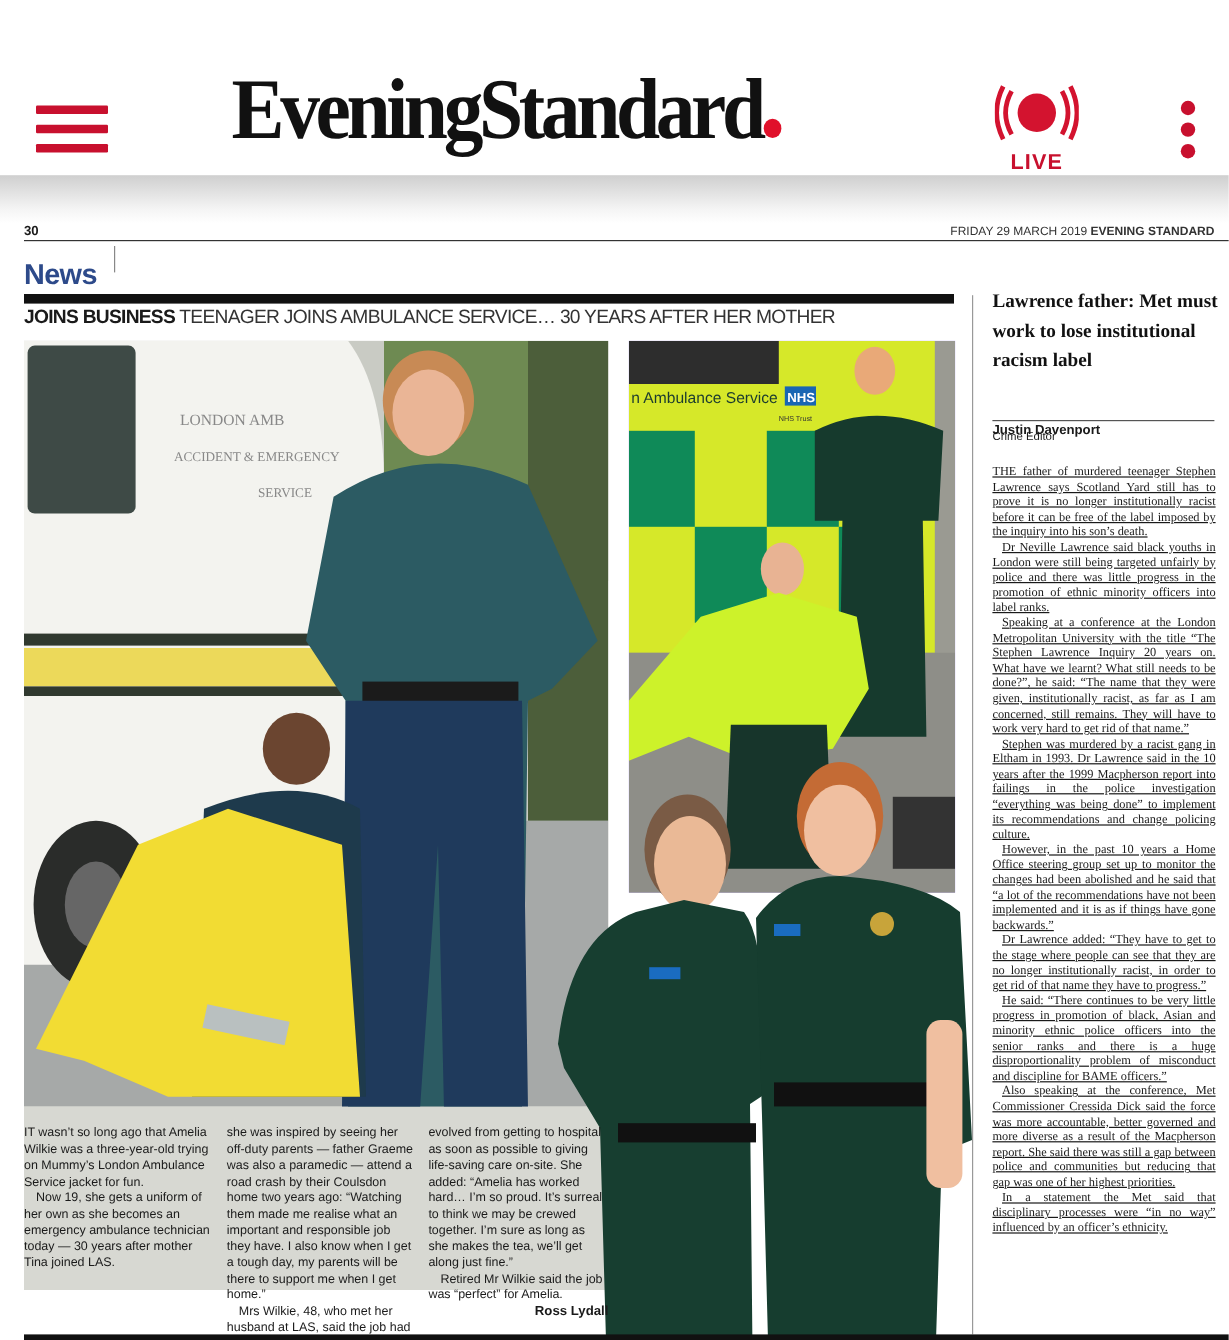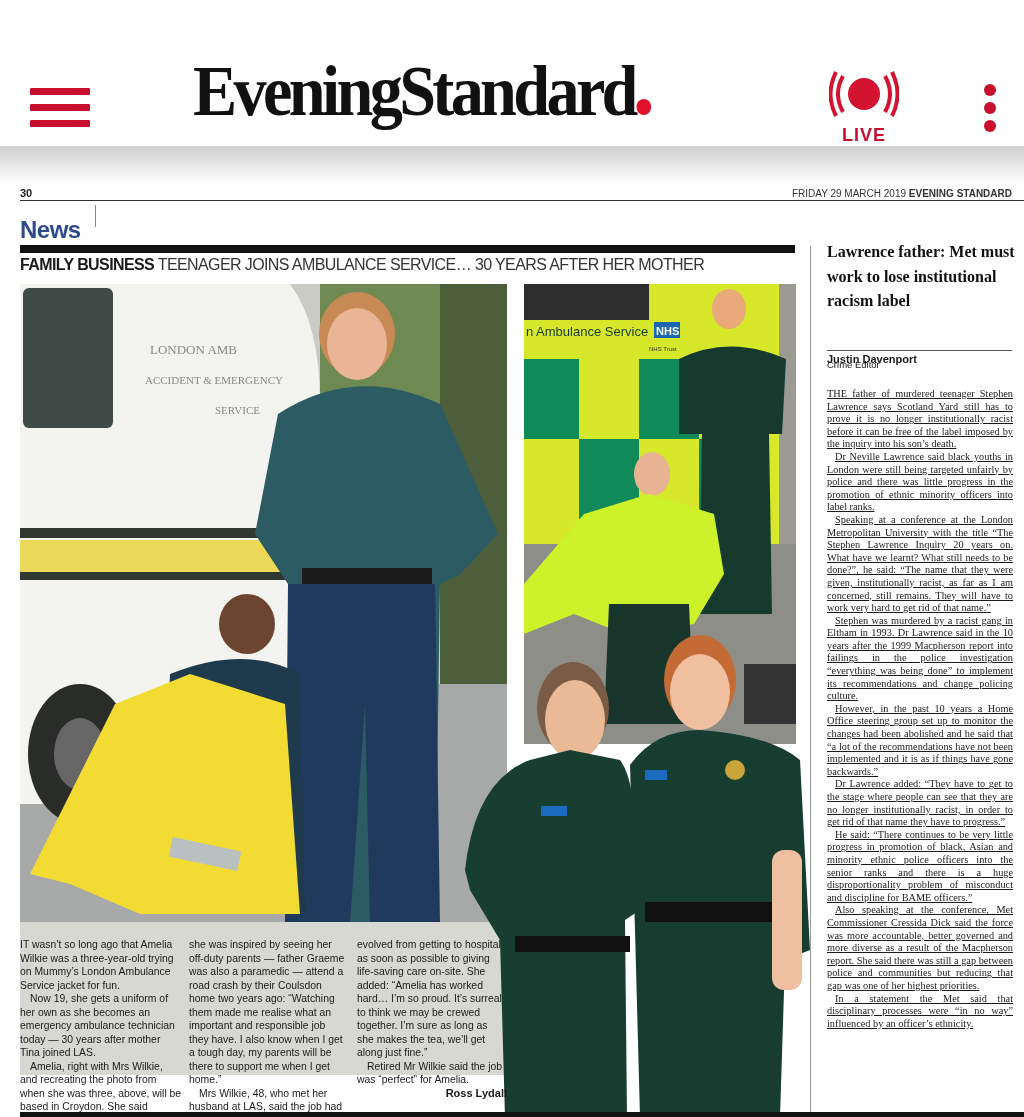--- a/index.html
+++ b/index.html
@@ -95,21 +95,21 @@
 
 <main>
   <div class="page-no">30</div>
   <div class="dateline"><span>FRIDAY 29 MARCH 2019</span> <b>EVENING STANDARD</b></div>
   <div class="top-rule"></div>
   <div class="section">News</div>
   <div class="section-bar"></div>
 
   <div class="kicker-bar"></div>
   <div class="kicker">
-    <span class="strong">FAMILY BUSINESS</span>
+    <span class="strong">JOINS BUSINESS</span>
     <span class="light">TEENAGER JOINS AMBULANCE SERVICE… 30 YEARS AFTER HER MOTHER</span>
   </div>
 
   <div class="photo photo-old">
     <svg width="487" height="638" viewBox="0 0 487 638">
       <rect width="487" height="638" fill="#c9cbc4"></rect>
       <rect x="300" y="0" width="187" height="200" fill="#6e8a52"></rect>
       <rect x="420" y="0" width="67" height="400" fill="#4c5e3a"></rect>
       <rect x="0" y="400" width="487" height="238" fill="#a6a9a8"></rect>
       <path d="M0 0 H270 Q300 40 300 120 V520 H0 Z" fill="#f3f3ef"></path>
@@ -176,21 +176,20 @@
       <rect x="200" y="282" width="130" height="20" fill="#111"></rect>
       <rect x="200" y="150" width="22" height="10" fill="#1a6cc0"></rect>
       <circle cx="290" cy="150" r="10" fill="#c8a43a"></circle>
       <rect x="327" y="230" width="30" height="140" rx="12" fill="#f0bfa0"></rect>
     </svg>
   </div>
 
   <div class="caption-col cap1">
     <p>IT wasn’t so long ago that Amelia Wilkie was a three-year-old trying on Mummy’s London Ambulance Service jacket for fun.</p>
     <p class="ind">Now 19, she gets a uniform of her own as she becomes an emergency ambulance technician today — 30 years after mother Tina joined LAS.</p>
-    <p class="ind">Amelia, right with Mrs Wilkie, and recreating the photo from when she was three, above, will be based in Croydon. She said</p>
   </div>
   <div class="caption-col cap2">
     <p>she was inspired by seeing her off-duty parents — father Graeme was also a paramedic — attend a road crash by their Coulsdon home two years ago: “Watching them made me realise what an important and responsible job they have. I also know when I get a tough day, my parents will be there to support me when I get home.”</p>
     <p class="ind">Mrs Wilkie, 48, who met her husband at LAS, said the job had</p>
   </div>
   <div class="caption-col cap3">
     <p>evolved from getting to hospital as soon as possible to giving life-saving care on-site. She added: “Amelia has worked hard… I’m so proud. It’s surreal to think we may be crewed together. I’m sure as long as she makes the tea, we’ll get along just fine.”</p>
     <p class="ind">Retired Mr Wilkie said the job was “perfect” for Amelia.</p>
     <span class="byline-cap">Ross Lydall</span>
   </div>

